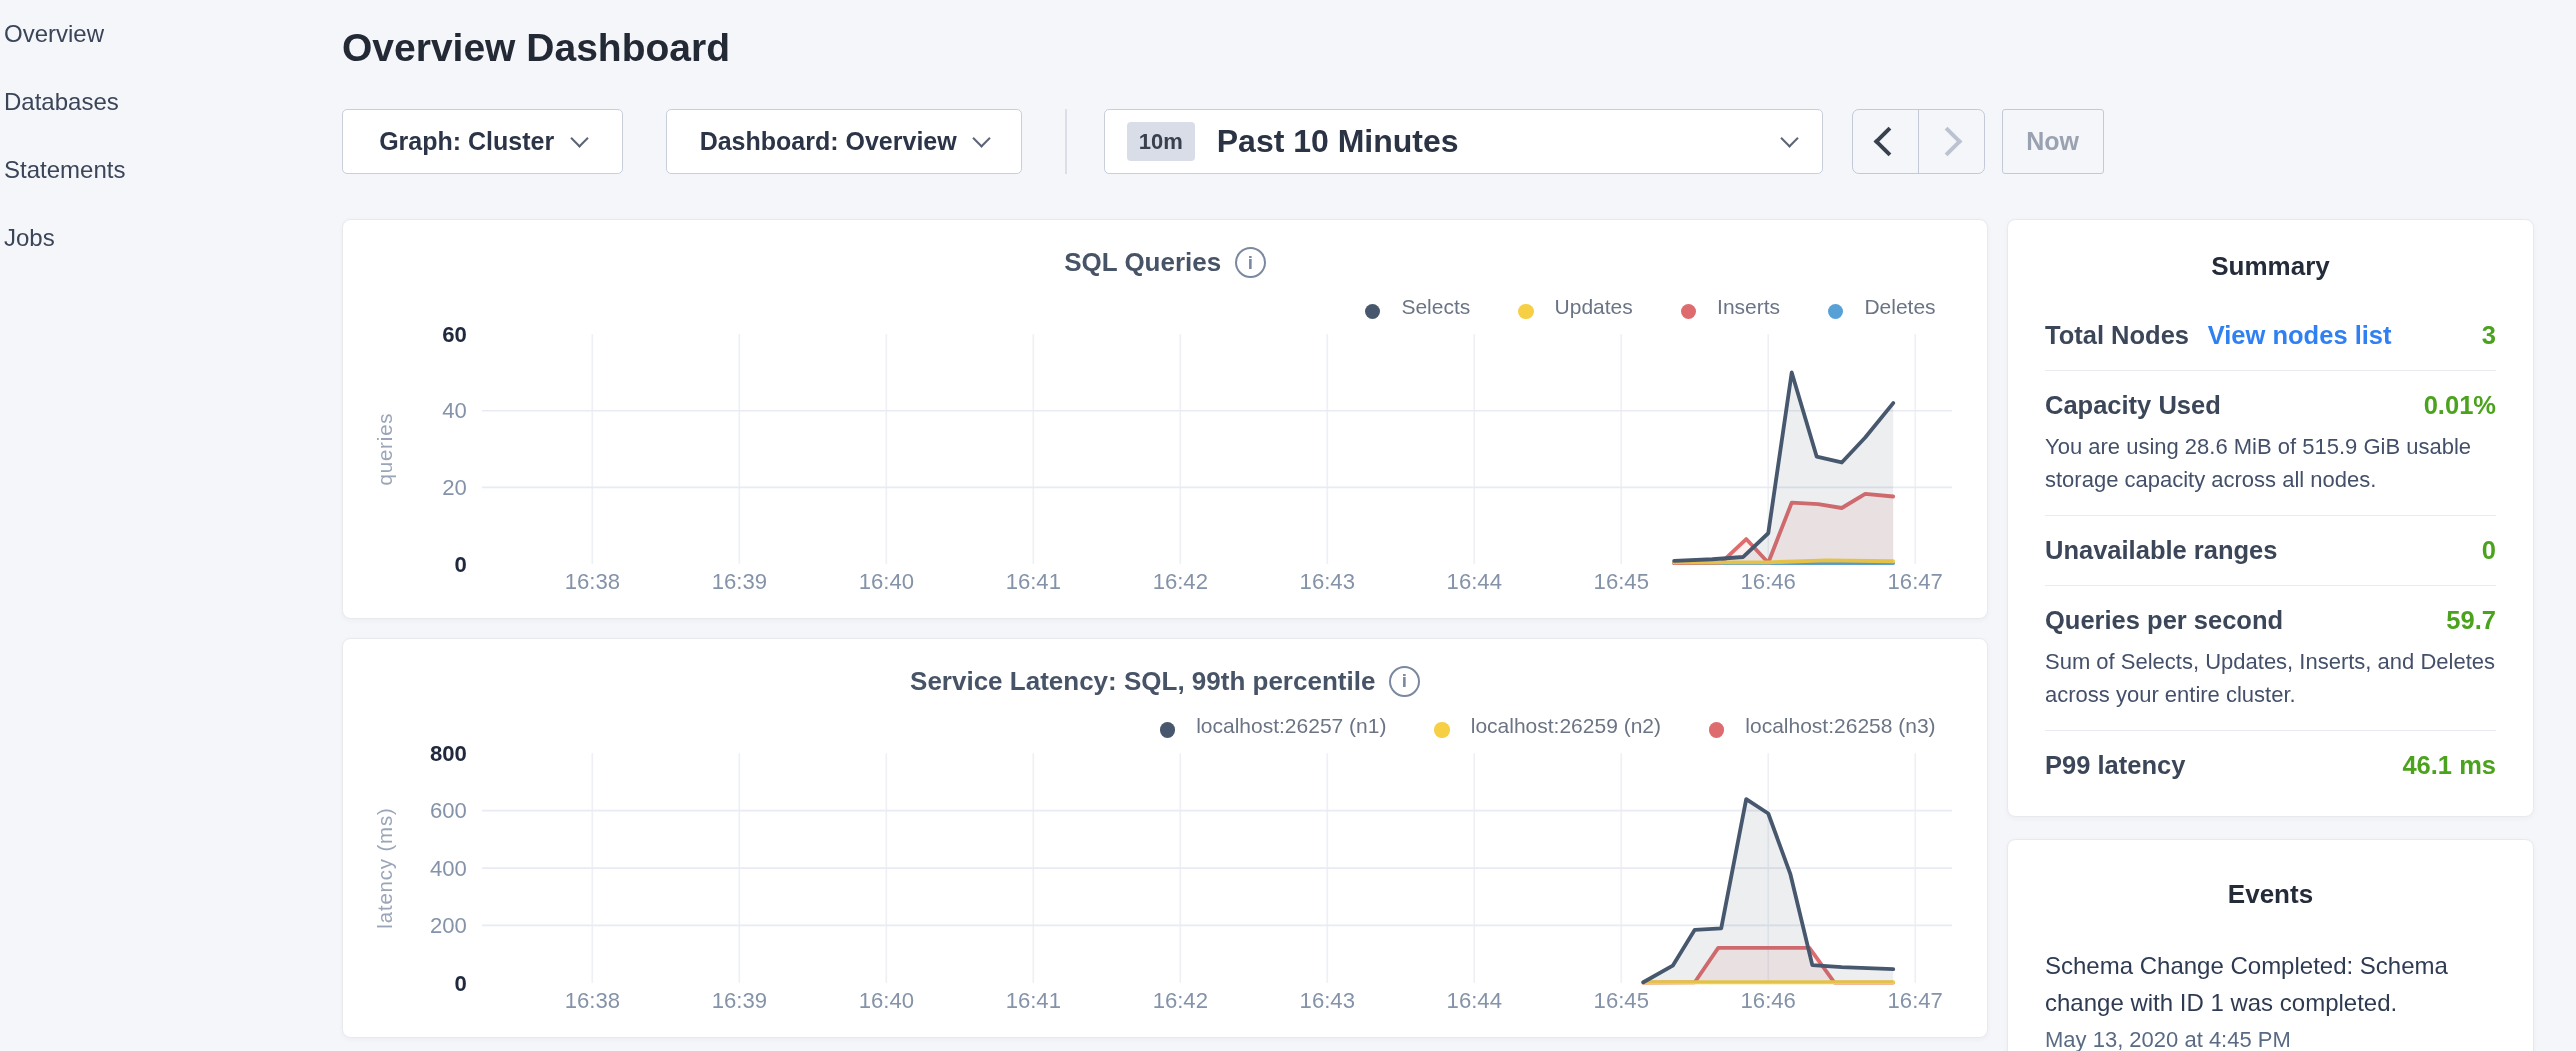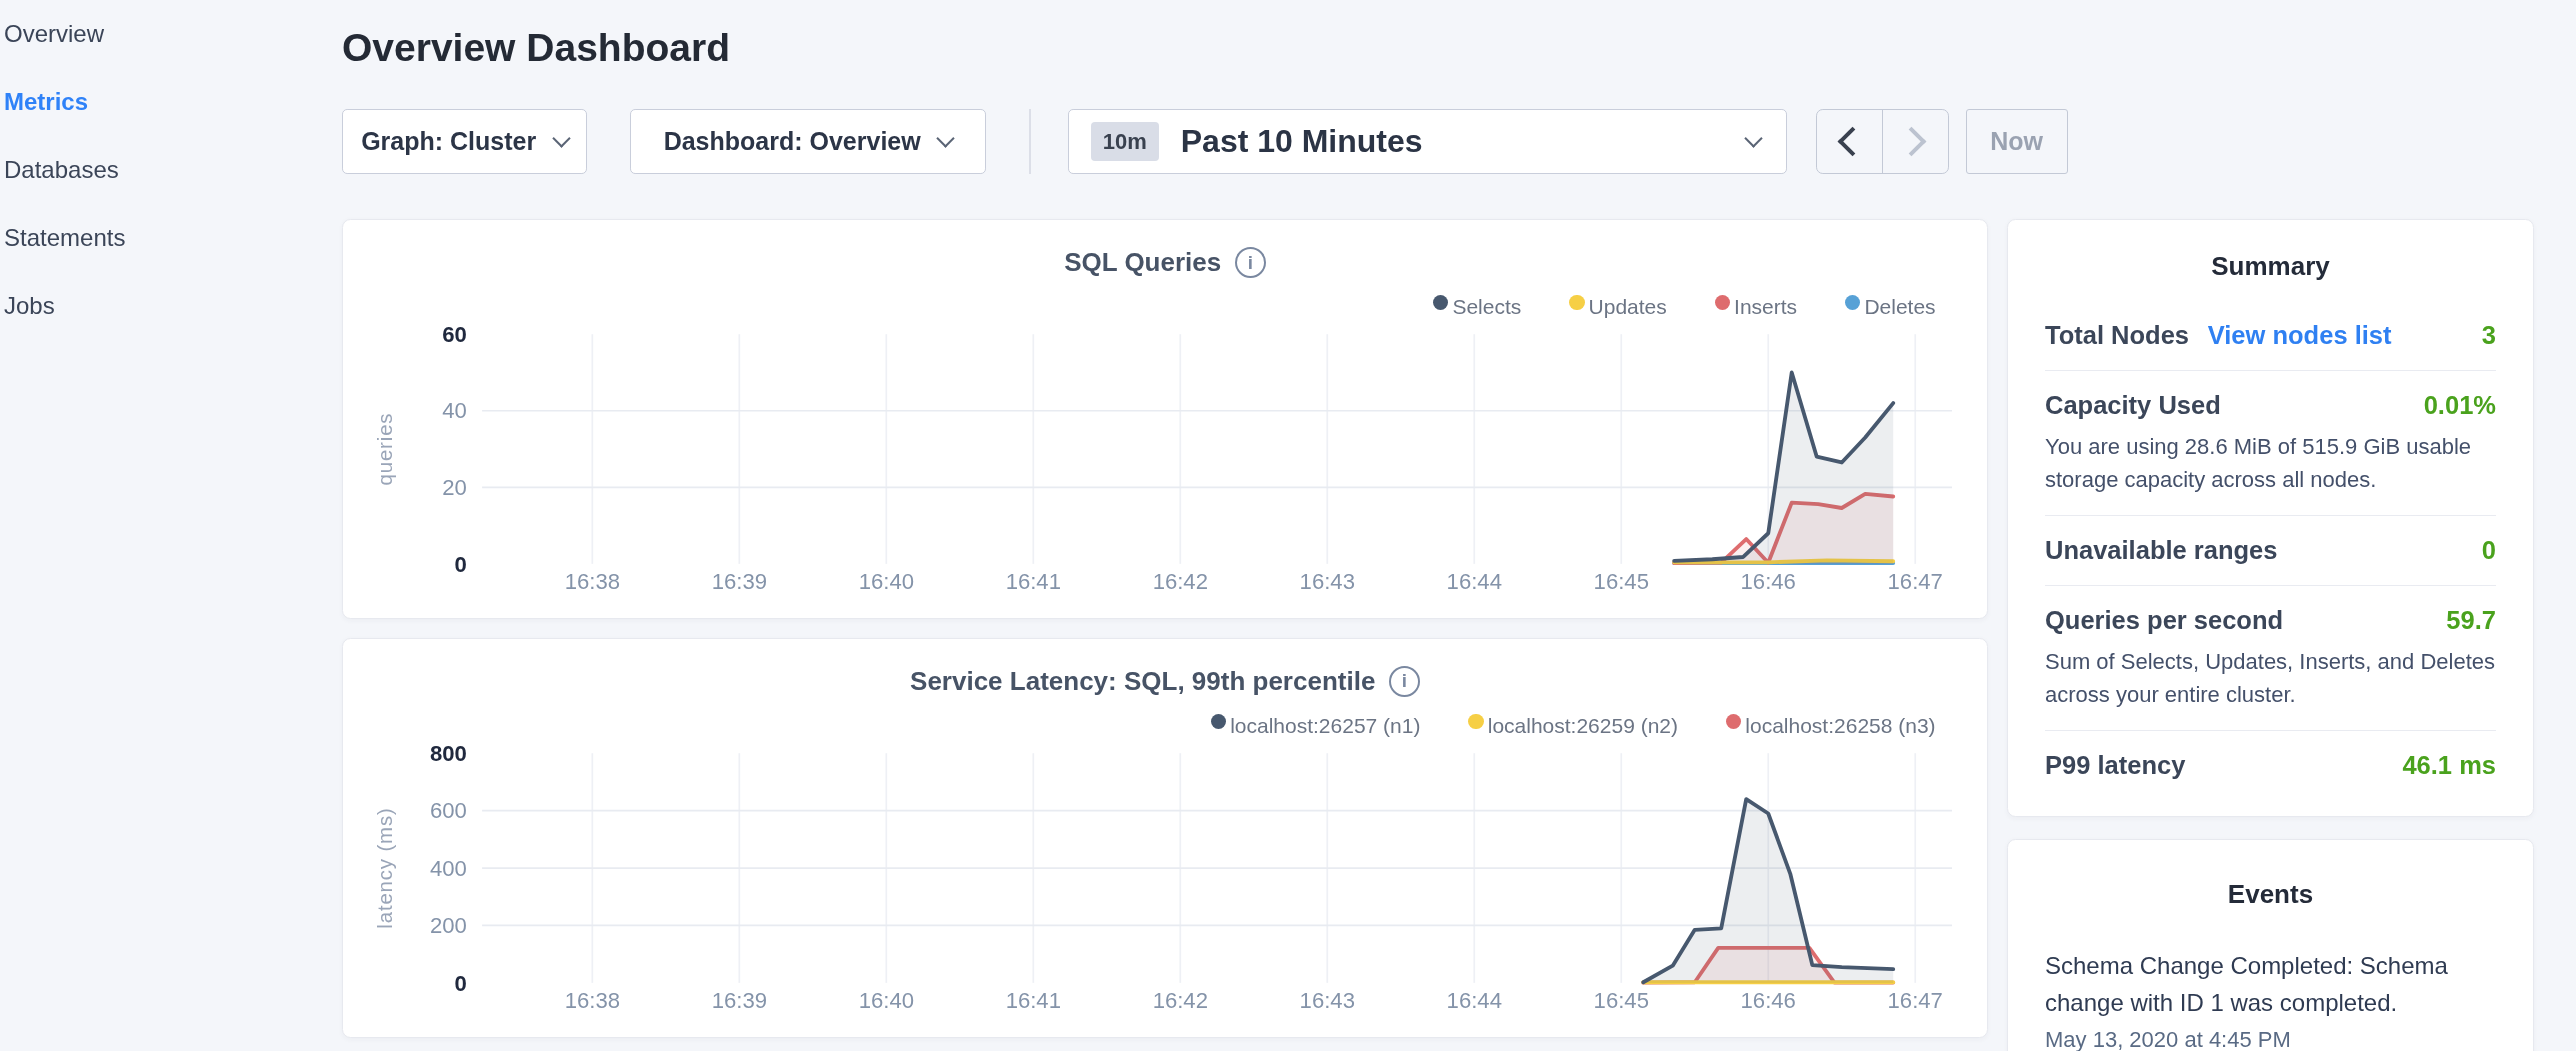--- a/index.html
+++ b/index.html
@@ -12,21 +12,21 @@
             font-size:24px;color:#3b4558;cursor:pointer;}
   .nav-item.active{color:#2f82f8;font-weight:700;}
 
   
   .page-title{position:absolute;left:342px;top:24px;margin:0;font-size:39px;line-height:47px;
               font-weight:600;color:#242a35;}
   .toolbar{position:absolute;left:342px;top:109px;height:65px;display:flex;align-items:center;}
   .dd{height:65px;background:#fff;border:1.7px solid #c9cedb;border-radius:5.1px;display:flex;
       align-items:center;justify-content:center;gap:18.7px;font-size:25px;font-weight:700;
       color:#2c3547;box-sizing:border-box;cursor:pointer;}
-  .dd1{width:245px;margin-right:43px;}
+  .dd1{width:281px;margin-right:43px;}
   .dd2{width:356px;margin-right:43px;}
   .chev{width:11px;height:11px;border-right:2.6px solid #5a6475;border-bottom:2.6px solid #5a6475;
         transform:rotate(45deg);margin-top:-5.1px;}
   .vsep{width:1.7px;height:65px;background:#dcdfe8;margin-right:37px;}
   .time-dd{width:719px;height:65px;background:#fff;border:1.7px solid #c9cedb;border-radius:5.1px;
            display:flex;align-items:center;box-sizing:border-box;margin-right:29px;cursor:pointer;}
   .time-badge{margin-left:22px;background:#d9dde7;border-radius:4px;padding:6.8px 12px;
               font-size:22px;font-weight:700;color:#39414f;}
   .time-label{margin-left:22px;font-size:32px;font-weight:700;color:#2b3445;flex:1;}
   .time-chev{margin-right:25.5px;}
@@ -47,21 +47,21 @@
   .chart-card{background:#fff;border:1.7px solid #e7e9ef;border-radius:8.5px;box-sizing:border-box;
               padding:0 20.4px;margin-bottom:18.7px;box-shadow:0 1.7px 5.1px rgba(40,50,70,0.04);}
   .chart-card{height:400px;}
   .chart-head{margin-top:24px;height:37px;display:flex;align-items:center;justify-content:center;gap:13.6px;}
   .chart-title{font-size:26px;font-weight:700;color:#475366;}
   .info-icon{width:31px;height:31px;border:2.6px solid #7a88a0;border-radius:50%;display:flex;
              align-items:center;justify-content:center;font-size:18.7px;font-weight:600;color:#7a88a0;
              box-sizing:border-box;cursor:pointer;}
   .legend{margin-top:5.1px;height:34px;display:flex;align-items:center;justify-content:flex-end;
           gap:48px;padding-right:31px;}
-  .legend-item{display:flex;align-items:flex-start;gap:4px;margin-top:8px;}
+  .legend-item{display:flex;align-items:flex-end;gap:21px;margin-top:8px;}
   .legend-dot{width:15.3px;height:15.3px;border-radius:50%;}
   .legend-label{font-size:21px;color:#6b7484;}
   .plot-svg{display:block;margin-top:3.4px;}
 
   
   .right-col{position:absolute;left:2007px;top:219px;width:527px;}
   .panel{background:#fff;border:1.7px solid #e7e9ef;border-radius:8.5px;box-sizing:border-box;
          box-shadow:0 1.7px 5.1px rgba(40,50,70,0.04);}
   .summary-panel{padding:31px 37px 34px 37px;}
   .panel-title{text-align:center;font-size:26px;font-weight:700;color:#242b39;margin:0 0 37px 0;}
@@ -75,21 +75,20 @@
   .event-text{margin-top:37px;font-size:24px;line-height:37px;color:#2f3b52;}
   .event-time{margin-top:6.8px;font-size:22px;color:#596a84;}
 </style>
 </head>
 <body>
 
 <div class="app">
 
   <div class="sidebar" id="sidebar">
       <div class="nav-item">Overview</div>
-      <div class="nav-item active">Metrics</div>
       <div class="nav-item">Databases</div>
       <div class="nav-item">Statements</div>
       <div class="nav-item">Jobs</div>
     </div>
 
   <h1 class="page-title">Overview Dashboard</h1>
 
   <div class="toolbar">
     <div class="dd dd1">
       <span>Graph: Cluster</span>

